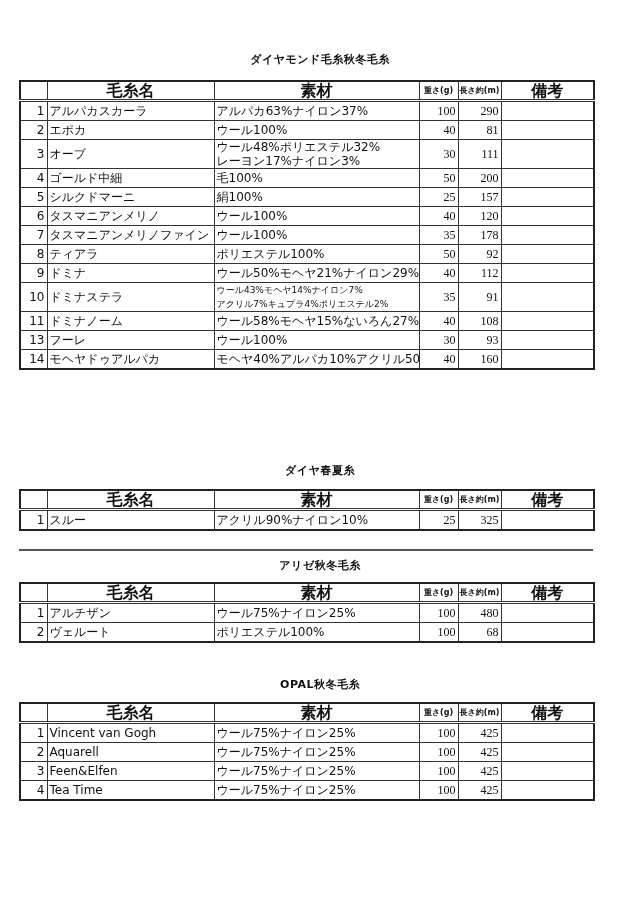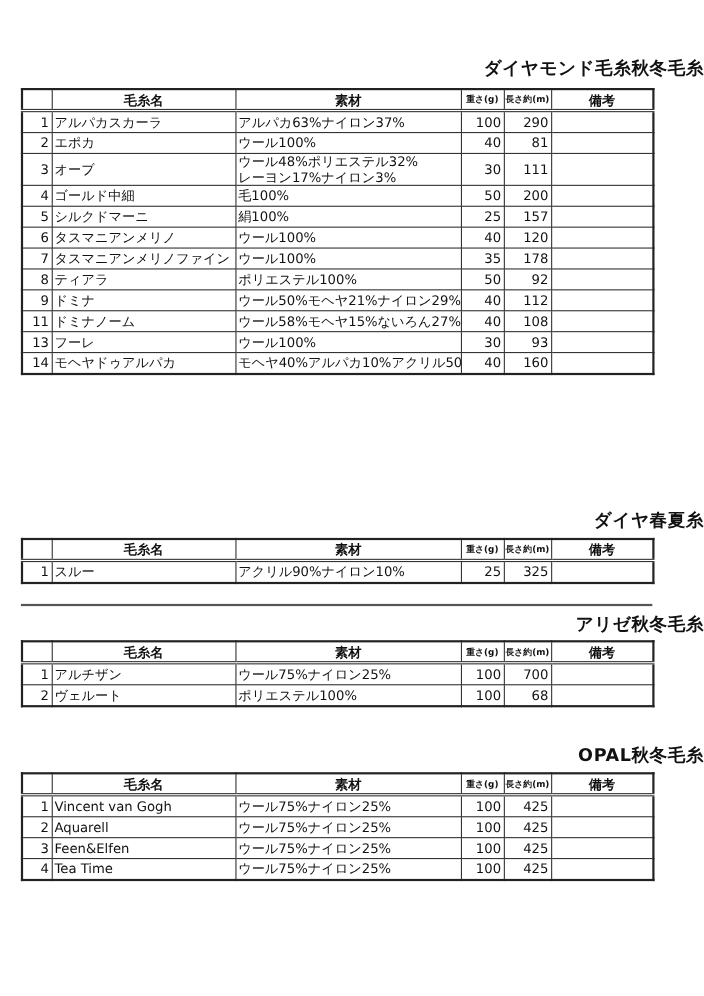--- a/index.html
+++ b/index.html
@@ -1,26 +1,26 @@
 <!DOCTYPE html>
 <html><head>
 <meta charset="utf-8">
 <style>
   html, body { margin:0; padding:0; background:#fff; }
   body { width:640px; height:905px; position:relative; overflow:hidden;
          font-family:"DejaVu Sans", sans-serif; color:#111; }
-  .sec-title { position:absolute; left:0; width:640px; text-align:right;
-               font-size:16px; font-weight:bold; letter-spacing:0.5px; }
+  .sec-title { position:absolute; left:0; width:640px; text-align:center;
+               font-size:11px; font-weight:bold; letter-spacing:0.5px; }
   table.yarn { position:absolute; left:19px; width:574px; border-collapse:collapse;
                border:2px solid #222; table-layout:fixed; font-size:12px; }
   table.yarn td, table.yarn th { border:1px solid #333; padding:0 2px; height:18px;
                line-height:14px; white-space:nowrap; overflow:hidden; }
-  table.yarn thead th { font-weight:bold; font-size:12px; height:17px; border-bottom:3px double #333; }
+  table.yarn thead th { font-weight:bold; font-size:16px; height:17px; border-bottom:3px double #333; }
   table.yarn thead th.small { font-size:8px; padding:0; }
-  td.num { text-align:right; }
+  td.num { text-align:right;font-family:Liberation Serif, serif; }
   td.idx { text-align:right; padding-right:2px; }
   td.tall { height:30px; }
   td.small-mat { font-size:9px; line-height:11px; white-space:normal; }
   td.two-line { white-space:normal; line-height:13px; }
   .divider { position:absolute; left:19px; width:574px; top:549px; height:0;
              border-top:2px solid #555; }
   col.c-idx { width:27px; } col.c-name { width:167px; } col.c-mat { width:205px; }
   col.c-w { width:39px; } col.c-l { width:43px; } col.c-note { width:93px; }
 </style>
 </head>
@@ -113,20 +113,28 @@
       </tr>
       <tr>
         <td class="idx">9</td>
         <td>ドミナ</td>
         <td>ウール50%モヘヤ21%ナイロン29%</td>
         <td class="num">40</td>
         <td class="num">112</td>
         <td></td>
       </tr>
       <tr>
+        <td class="idx tall">10</td>
+        <td class="tall">ドミナステラ</td>
+        <td class="tall small-mat">ウール43%モヘヤ14%ナイロン7%<br>アクリル7%キュプラ4%ポリエステル2%</td>
+        <td class="num tall">35</td>
+        <td class="num tall">91</td>
+        <td class="tall"></td>
+      </tr>
+      <tr>
         <td class="idx">11</td>
         <td>ドミナノーム</td>
         <td>ウール58%モヘヤ15%ないろん27%</td>
         <td class="num">40</td>
         <td class="num">108</td>
         <td></td>
       </tr>
       <tr>
         <td class="idx">13</td>
         <td>フーレ</td>
@@ -199,21 +207,21 @@
     <th class="small">長さ約(m)</th>
     <th>備考</th>
   </tr>
     </thead>
   <tbody>
       <tr>
         <td class="idx">1</td>
         <td>アルチザン</td>
         <td>ウール75%ナイロン25%</td>
         <td class="num">100</td>
-        <td class="num">700</td>
+        <td class="num">480</td>
         <td></td>
       </tr>
       <tr>
         <td class="idx">2</td>
         <td>ヴェルート</td>
         <td>ポリエステル100%</td>
         <td class="num">100</td>
         <td class="num">68</td>
         <td></td>
       </tr>

